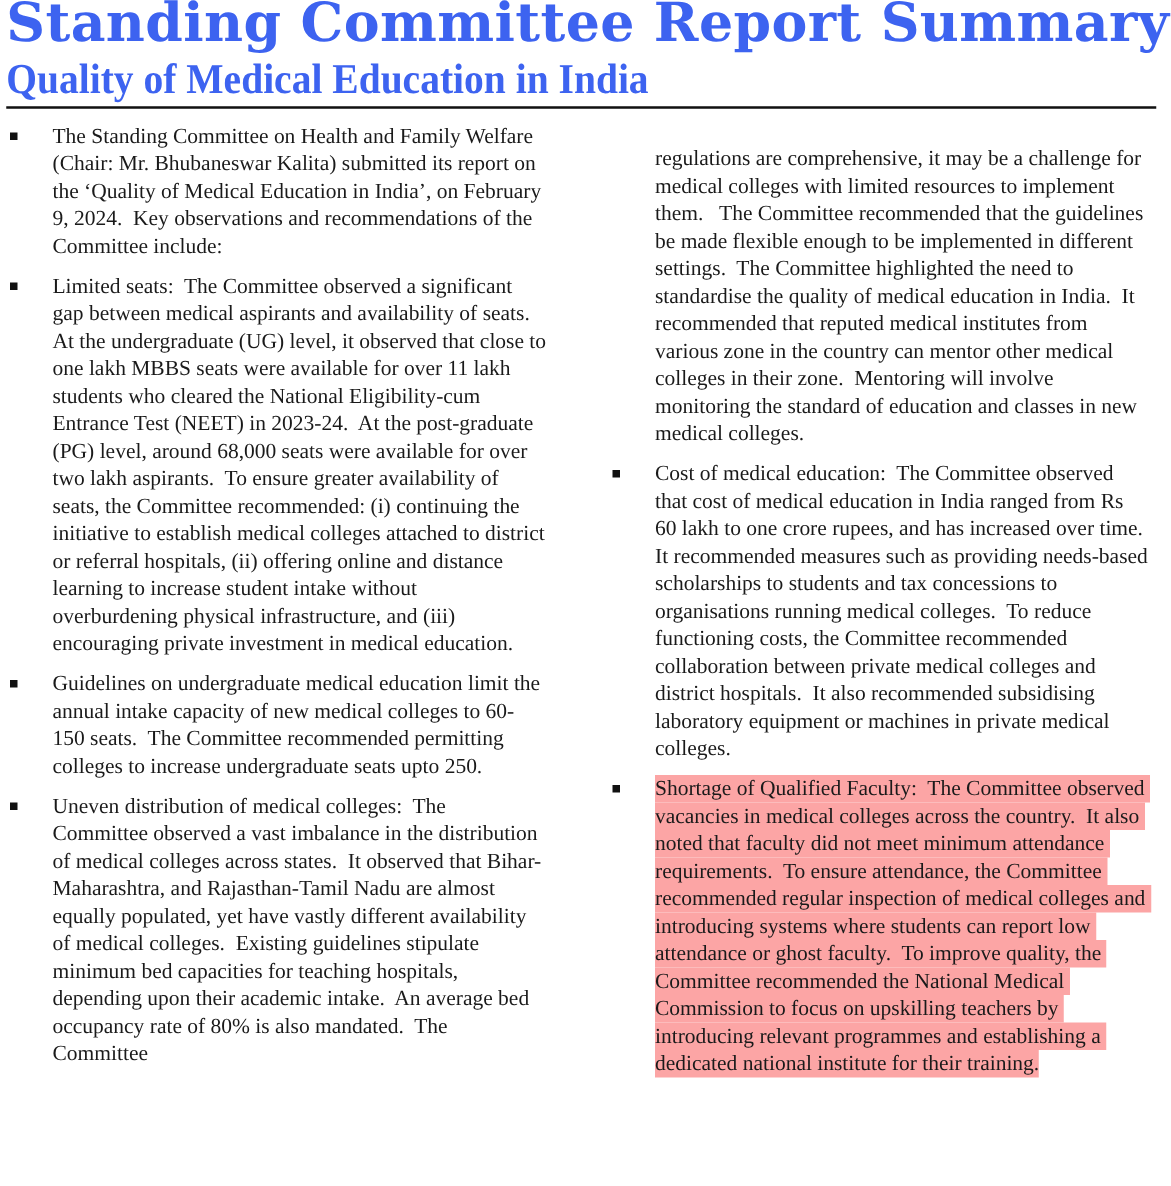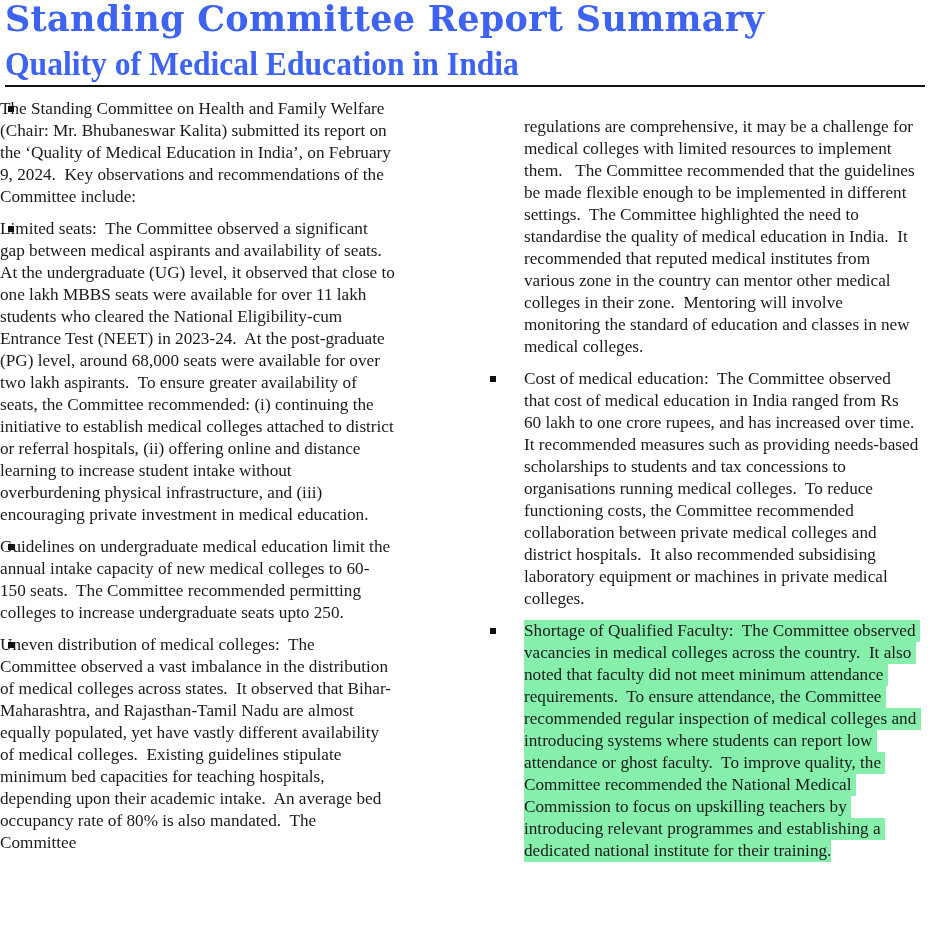--- a/index.html
+++ b/index.html
@@ -17,21 +17,21 @@
     }
     .header {
       position: absolute;
       left: 5px;
       top: 0;
       width: 920px;
     }
     .title {
       font-family: "DejaVu Serif", "Liberation Serif", serif;
       font-weight: bold;
-      font-size: 35px;
+      font-size: 43px;
       color: #3d63f0;
       line-height: 40px;
       margin: 0;
       letter-spacing: 0.3px;
       white-space: nowrap;
       position: absolute;
       top: -1px;
       left: 0;
     }
     .subtitle {
@@ -58,40 +58,41 @@
     .col {
       position: absolute;
       top: 98px;
       font-size: 17.2px;
       line-height: 22px;
     }
     .col-left { left: 0; width: 470px; }
     .col-right { left: 470px; width: 467px; top: 116px; }
     .item {
       position: relative;
+      padding-left: 42px;
       margin-bottom: 10px;
     }
     .col-right .item { padding-left: 54px; }
     .bullet {
       position: absolute;
       left: 8px;
       top: 8px;
       width: 6px;
       height: 6px;
       background: #111111;
     }
     .col-right .bullet { left: 20px; }
     .text {
       display: block;
       width: 395px;
     }
     .col-right .text { width: 395px; }
     .bold { font-weight: normal; }
     .hl .text span.hl-inline {
-      background: #86efac;
+      background: #fca5a5;
       -webkit-box-decoration-break: clone;
       box-decoration-break: clone;
       padding: 1px 0 2px 0;
     }
   </style>
 </head>
 <body>
 
 <div class="header">
   <h1 class="title">Standing Committee Report Summary</h1>

